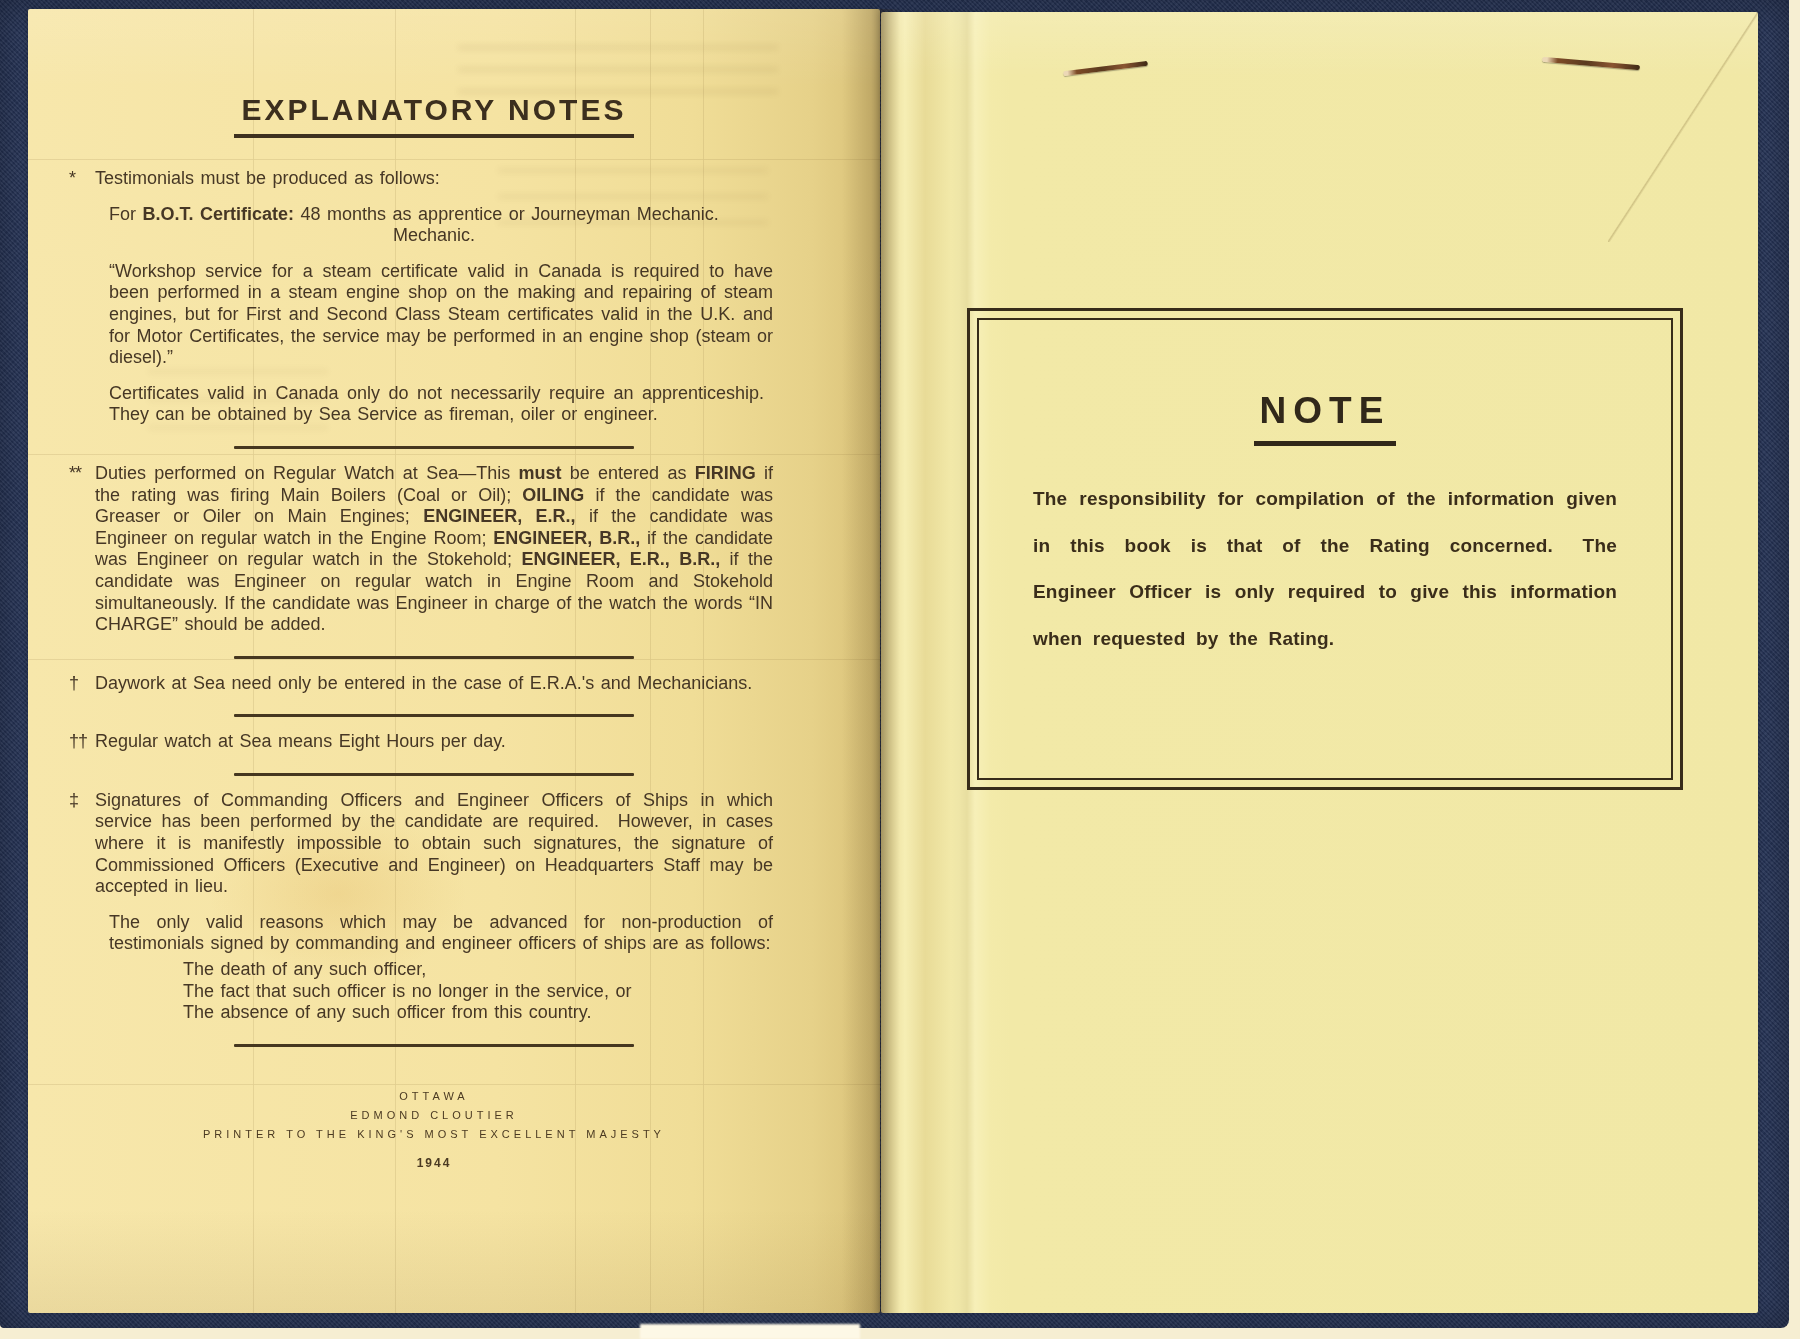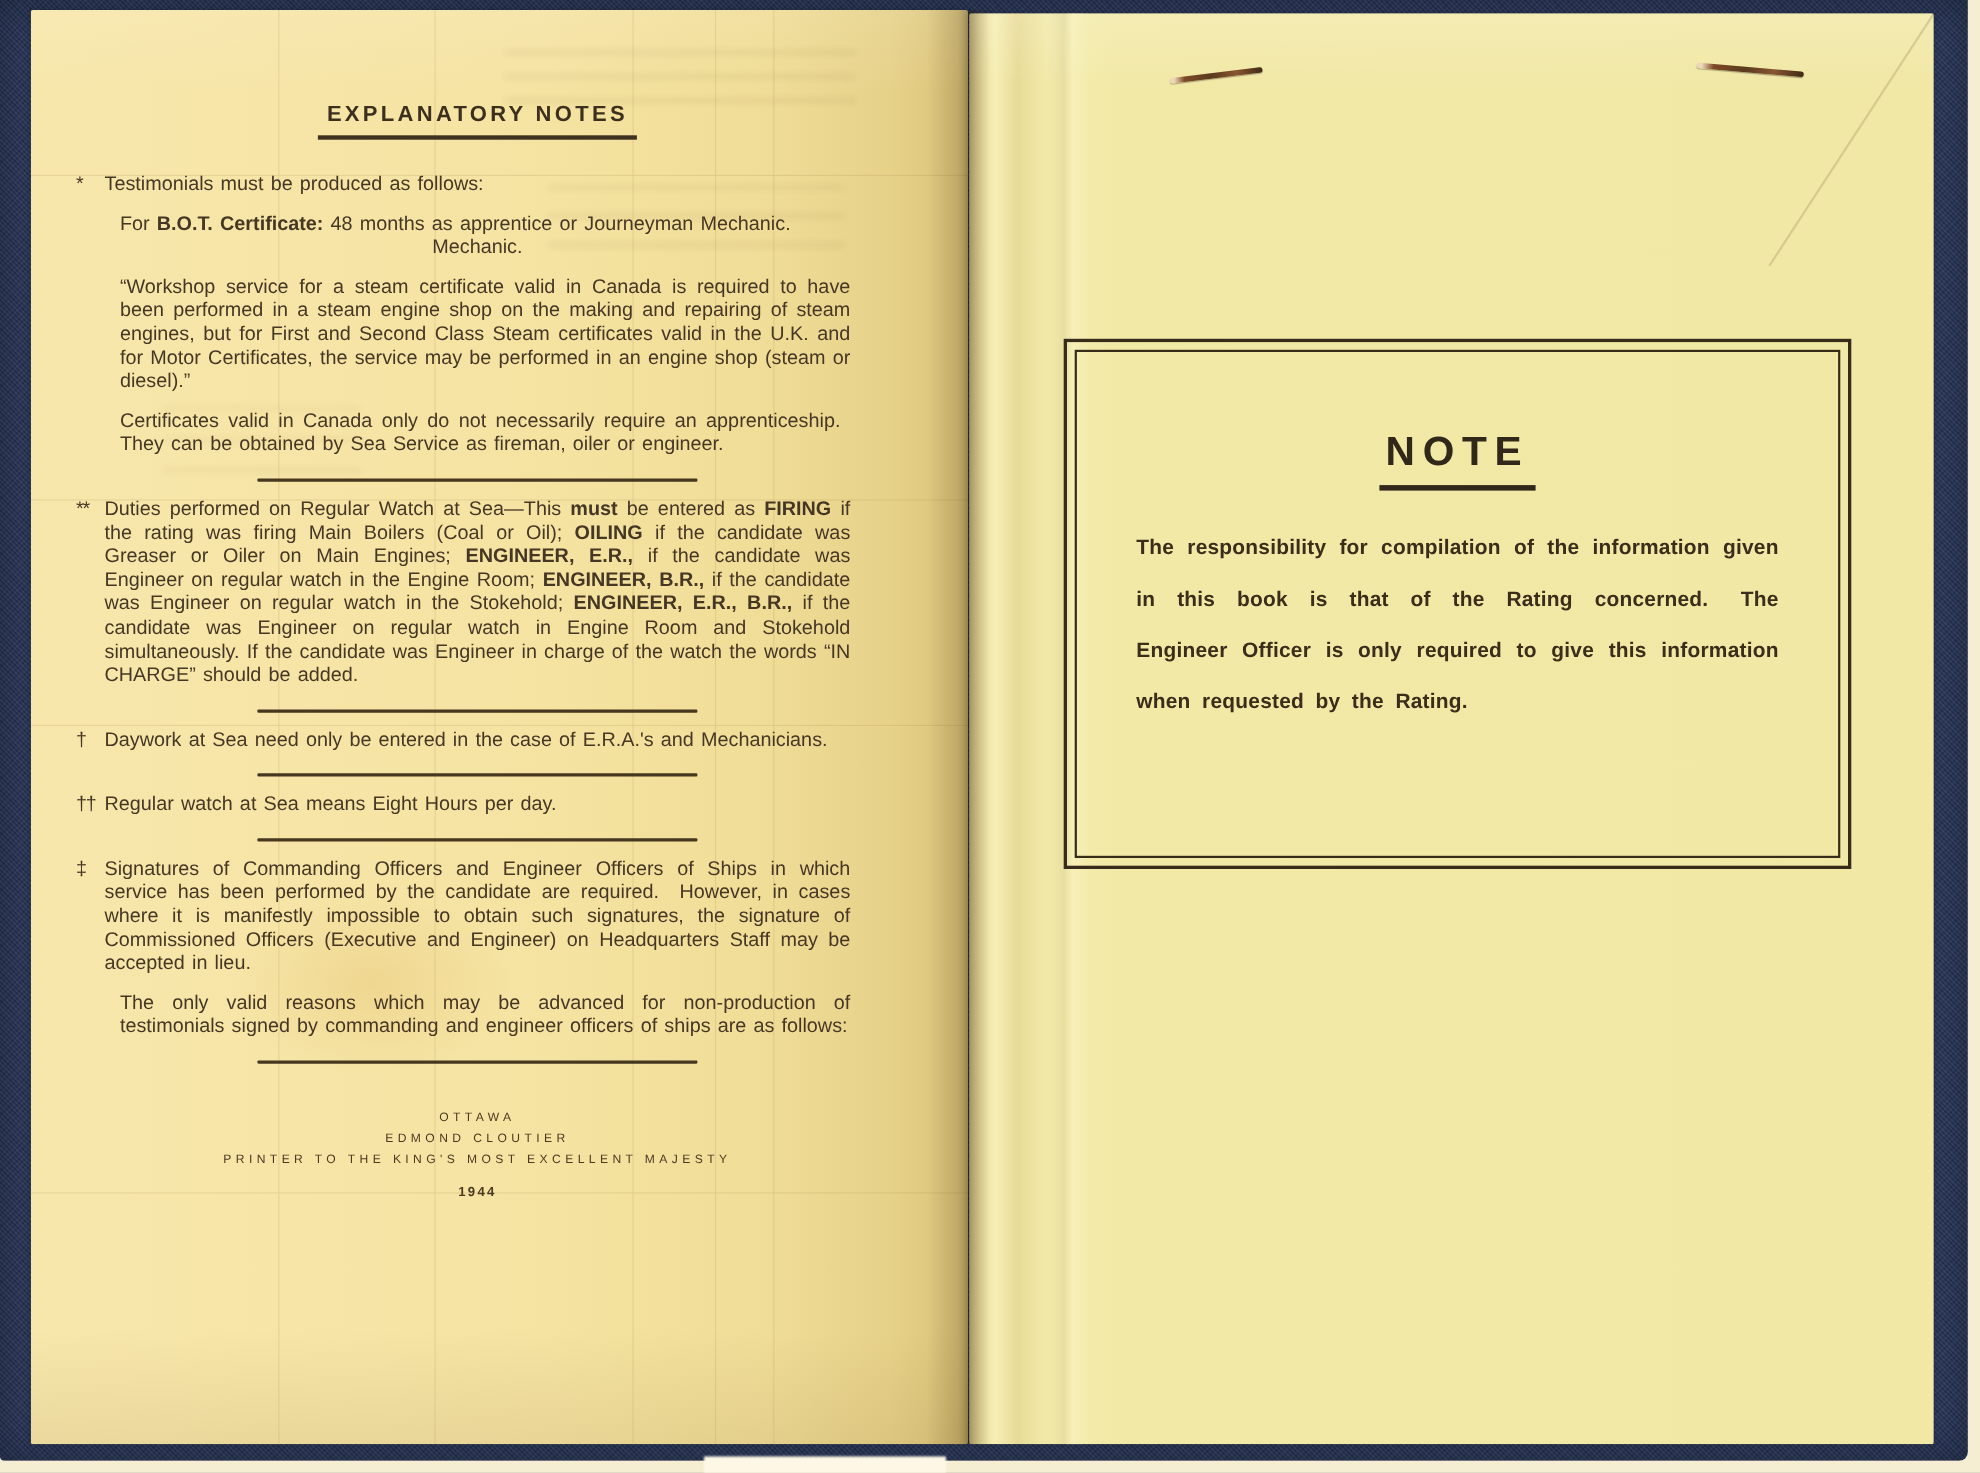--- a/index.html
+++ b/index.html
@@ -36,21 +36,21 @@
     border-radius:2px;
     box-shadow:0 0 6px rgba(0,0,0,.25);
   }
   .gutter-shadow{
     position:absolute;left:842px;top:9px;width:58px;height:1304px;pointer-events:none;
     background:linear-gradient(90deg, rgba(60,40,10,0) 0, rgba(60,40,10,.16) 50%, rgba(35,22,5,.30) 66%, rgba(60,40,10,.10) 88%, rgba(60,40,10,0) 100%);
   }
   
   .lp-inner{position:absolute;left:67px;top:84px;width:678px;}
   .lp-title{
-    font-size:20px;font-weight:bold;letter-spacing:3px;color:#3c2f1e;
+    font-size:30px;font-weight:bold;letter-spacing:3px;color:#3c2f1e;
     text-align:center;width:max-content;margin:0 auto;
     padding:0 8px 7px;border-bottom:4px solid #3e311f;
   }
   .lp-blocks{margin-top:30px;font-size:18px;line-height:21.6px;color:#463725;word-spacing:1.5px;}
   .lp-blocks p{margin:14px 0 0;}
   .para{text-align:justify;position:relative;}
   .para .b{font-weight:bold;}
   .marker{position:absolute;left:-26px;top:0;width:24px;letter-spacing:-1px;}
   .sub{margin-left:14px !important;}
   .center{text-align:center !important;margin-top:0 !important;}
@@ -145,20 +145,25 @@
         <p class="para sub"><span>Certificates valid in Canada only do not necessarily require an apprenticeship. They can be obtained by Sea Service as fireman, oiler or engineer.</span></p>
         <div class="rule"></div>
         <p class="para hang"><span class="marker">**</span><span>Duties performed on Regular Watch at Sea—This </span><span class="b">must</span><span> be entered as </span><span class="b">FIRING</span><span> if the rating was firing Main Boilers (Coal or Oil); </span><span class="b">OILING</span><span> if the candidate was Greaser or Oiler on Main Engines; </span><span class="b">ENGINEER, E.R.,</span><span> if the candidate was Engineer on regular watch in the Engine Room; </span><span class="b">ENGINEER, B.R.,</span><span> if the candidate was Engineer on regular watch in the Stokehold; </span><span class="b">ENGINEER, E.R., B.R.,</span><span> if the candidate was Engineer on regular watch in Engine Room and Stokehold simultaneously. If the candidate was Engineer in charge of the watch the words “IN CHARGE” should be added.</span></p>
         <div class="rule"></div>
         <p class="para hang"><span class="marker">†</span><span>Daywork at Sea need only be entered in the case of E.R.A.'s and Mechanicians.</span></p>
         <div class="rule"></div>
         <p class="para hang"><span class="marker">††</span><span>Regular watch at Sea means Eight Hours per day.</span></p>
         <div class="rule"></div>
         <p class="para hang"><span class="marker">‡</span><span>Signatures of Commanding Officers and Engineer Officers of Ships in which service has been performed by the candidate are required.  However, in cases where it is manifestly impossible to obtain such signatures, the signature of Commissioned Officers (Executive and Engineer) on Headquarters Staff may be accepted in lieu.</span></p>
         <p class="para sub"><span>The only valid reasons which may be advanced for non-production of testimonials signed by commanding and engineer officers of ships are as follows:</span></p>
+        <div class="list">
+          <div class="list-line">The death of any such officer,</div>
+          <div class="list-line">The fact that such officer is no longer in the service, or</div>
+          <div class="list-line">The absence of any such officer from this country.</div>
+        </div>
         <div class="rule"></div>
       </div>
     <div class="printer">
       <div class="printer-line">OTTAWA</div>
       <div class="printer-line">EDMOND CLOUTIER</div>
       <div class="printer-line">PRINTER TO THE KING'S MOST EXCELLENT MAJESTY</div>
       <div class="printer-year">1944</div>
     </div>
   </div>
 </div>

